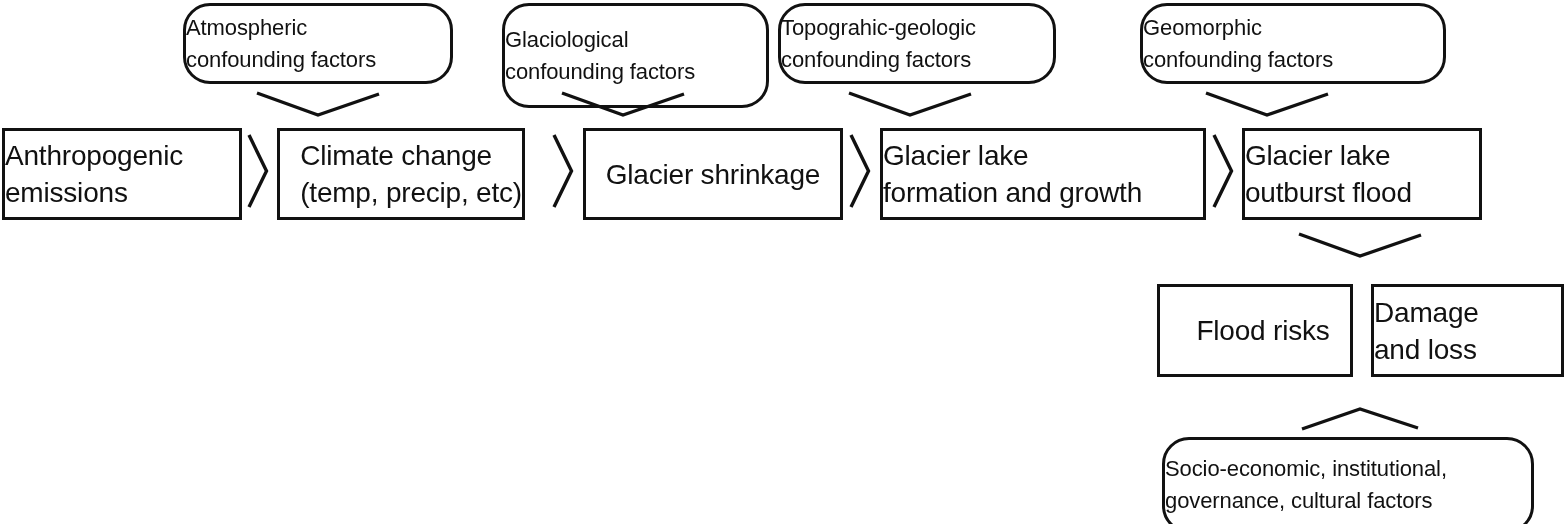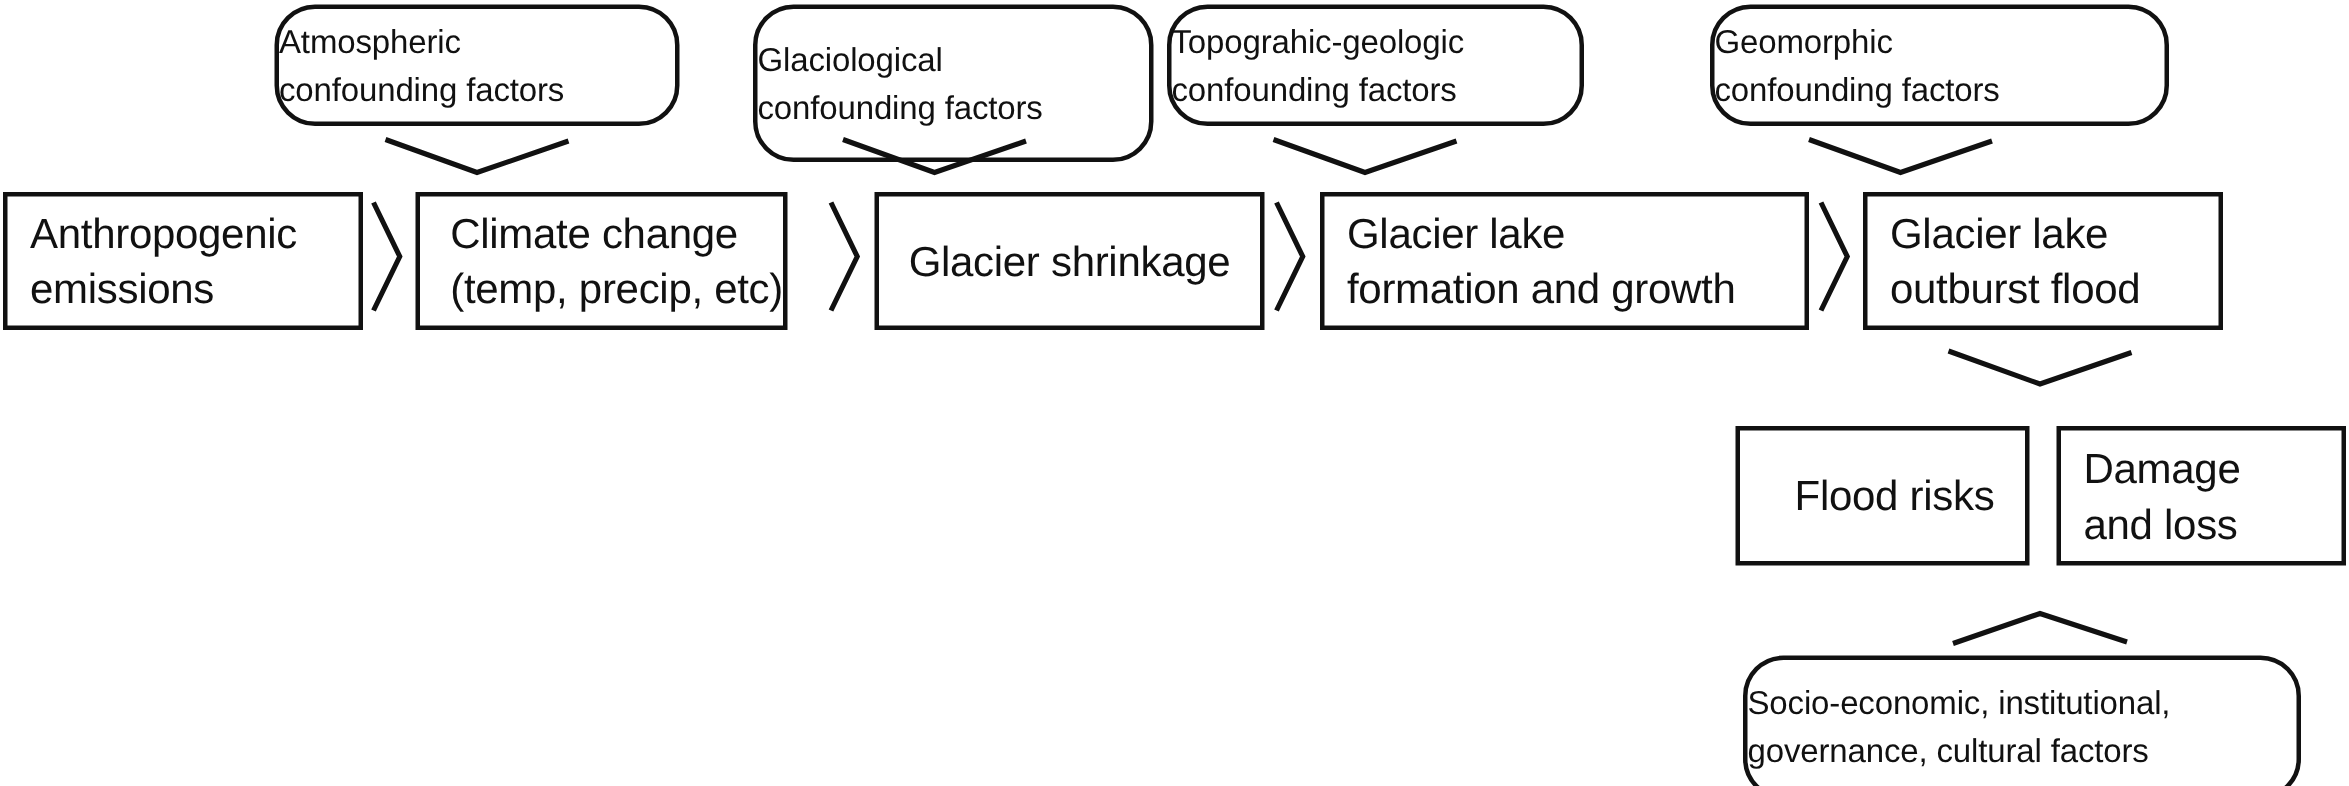--- a/index.html
+++ b/index.html
@@ -30,21 +30,20 @@
   .pill {
     border-radius: 27px;
   }
   .label {
     white-space: pre-line;
     display: block;
   }
   .main-label {
     font-size: 28px;
     line-height: 37px;
-    padding-left: 15px;
     letter-spacing: -0.2px;
   }
   .main-label.centered {
     padding-left: 0;
     width: 100%;
     text-align: center;
   }
   .pill-label {
     font-size: 22px;
     line-height: 32px;

